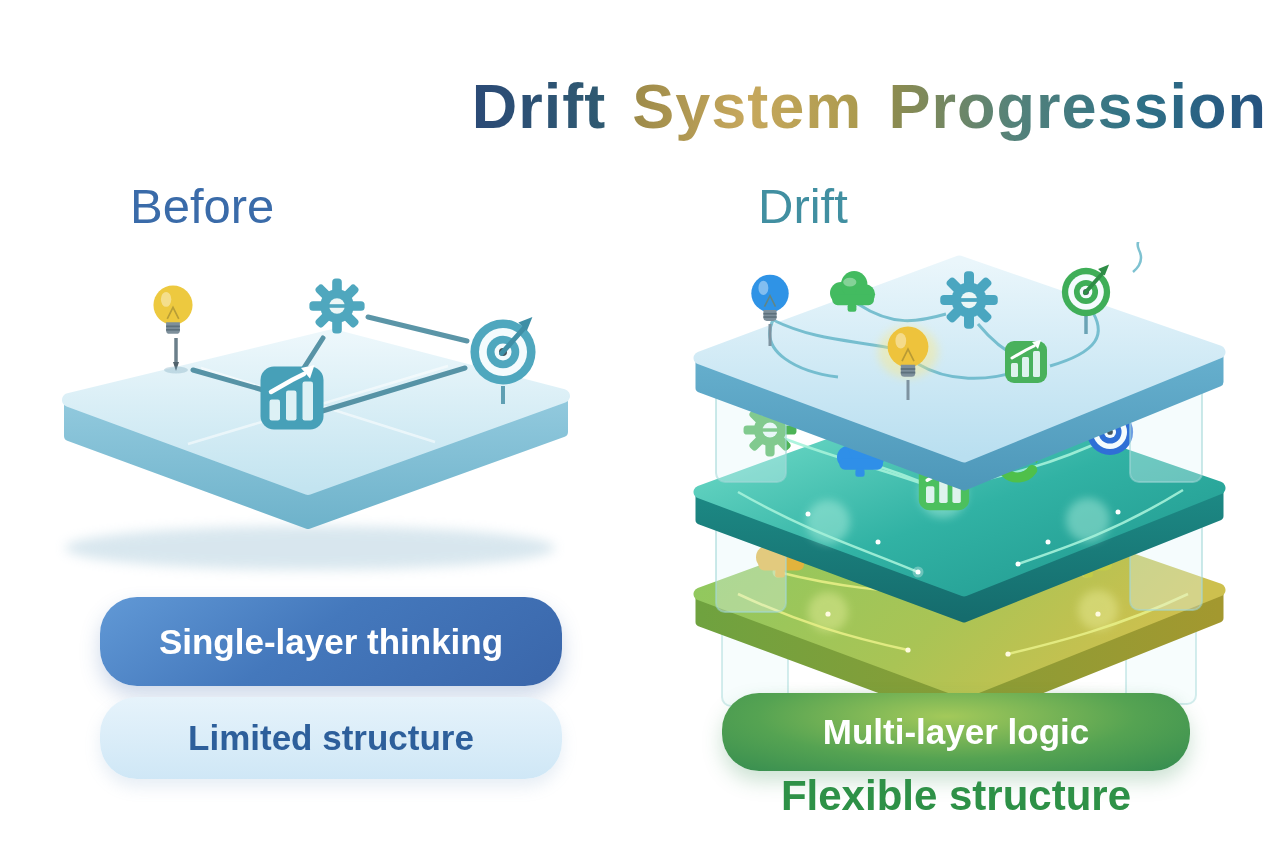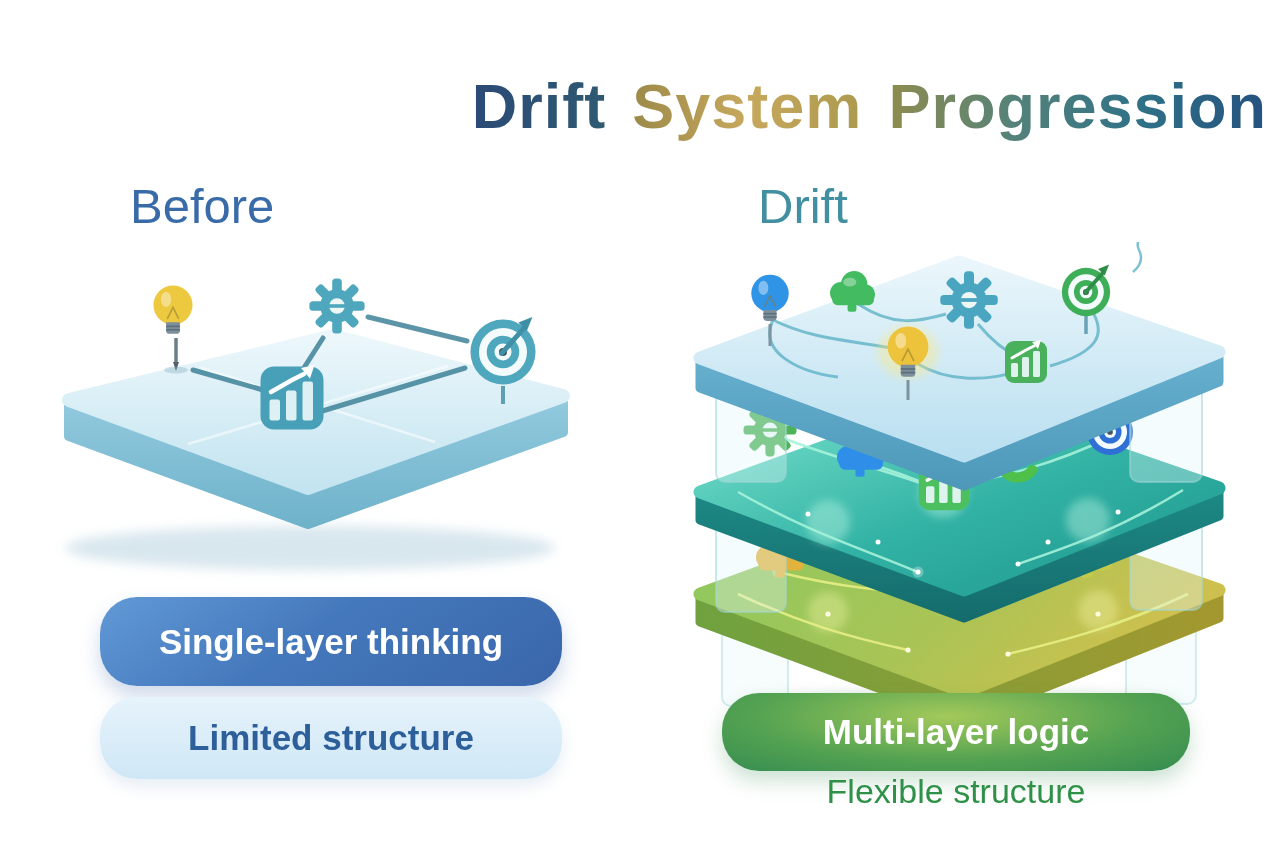--- a/index.html
+++ b/index.html
@@ -44,21 +44,21 @@
     background:linear-gradient(180deg,#e6f3fb 0%,#cfe7f6 100%);
     box-shadow:0 8px 16px rgba(120,160,200,0.18);
   }
   .pill-multi{
     left:722px;top:693px;width:468px;height:78px;color:#ffffff;
     background:radial-gradient(ellipse at 48% 30%,#a3c95a 0%,#55a352 55%,#338b50 100%);
     box-shadow:0 10px 20px rgba(51,139,80,0.25);
   }
   .caption-flex{
     position:absolute;left:722px;top:772px;width:468px;text-align:center;
-    color:#2e9147;font-size:34px;font-weight:normal;
+    color:#2e9147;font-size:42px;font-weight:bold;
   }
 </style>
 </head>
 <body>
 
 <div class="poster">
 
   <h1 class="title"><span class="tw tw1">Drift</span><span class="tw tw2">System</span><span class="tw tw3">Progression</span></h1>
 
   <div class="col-heading h-before">Before</div>

